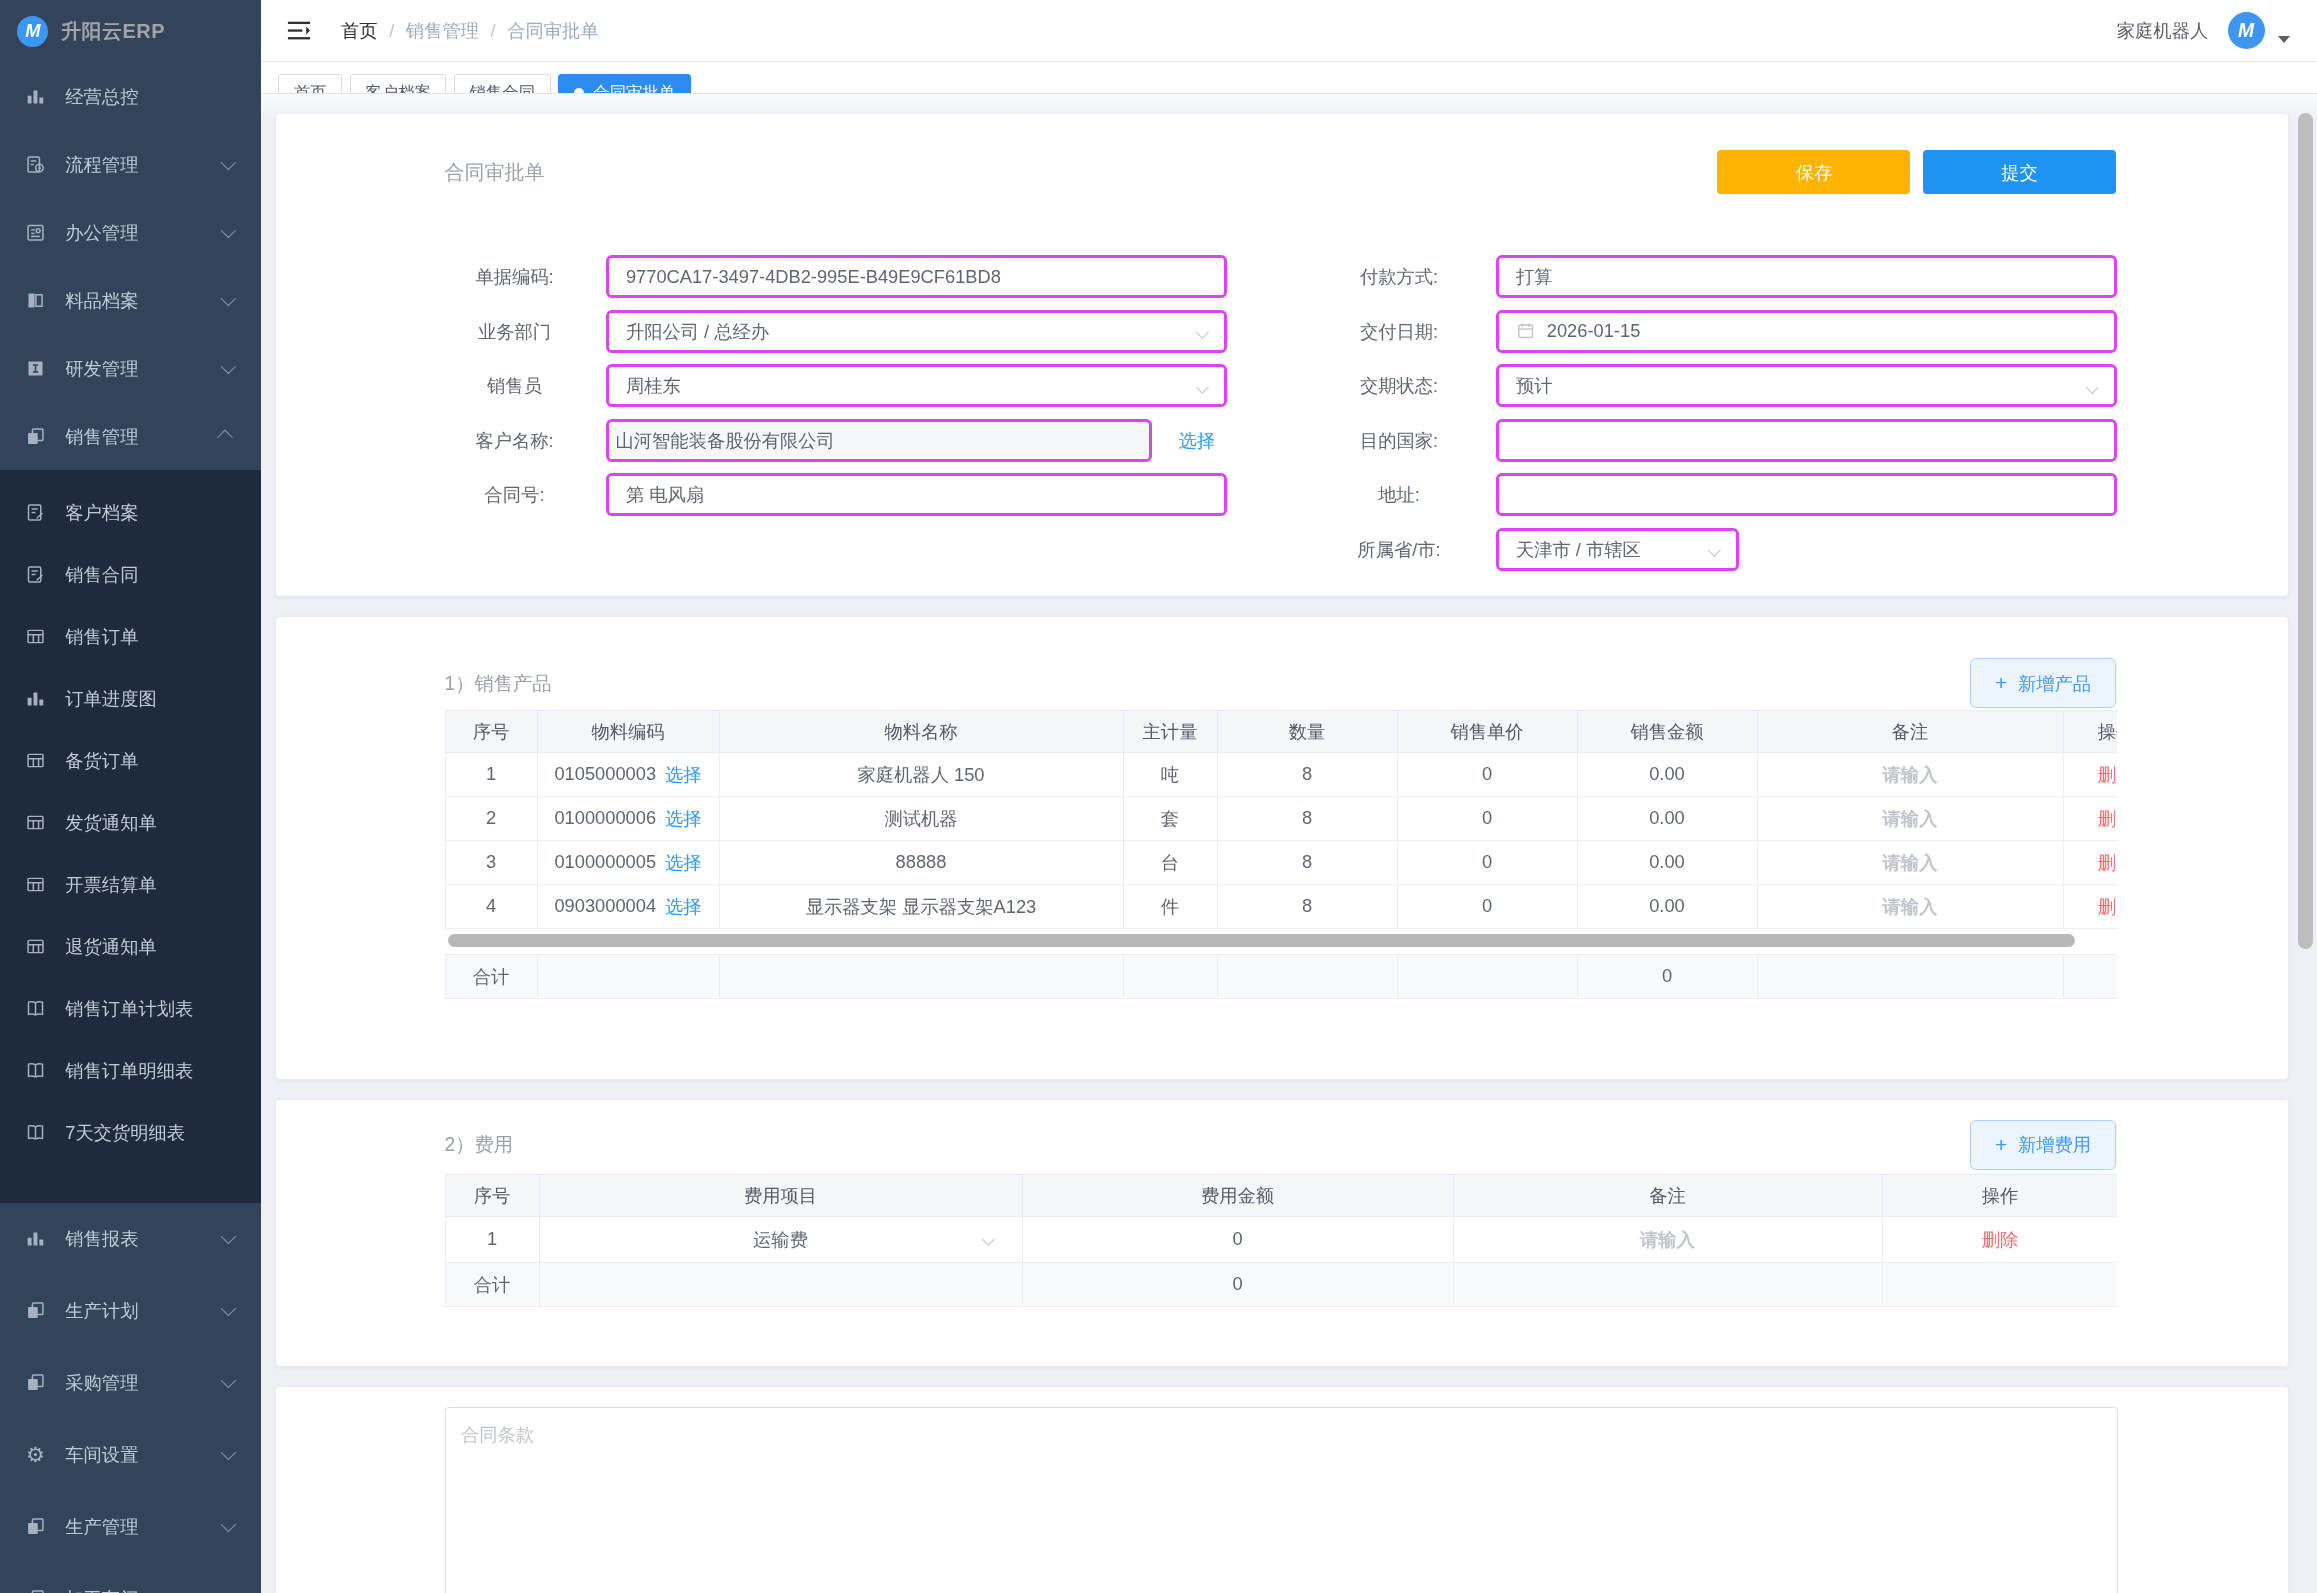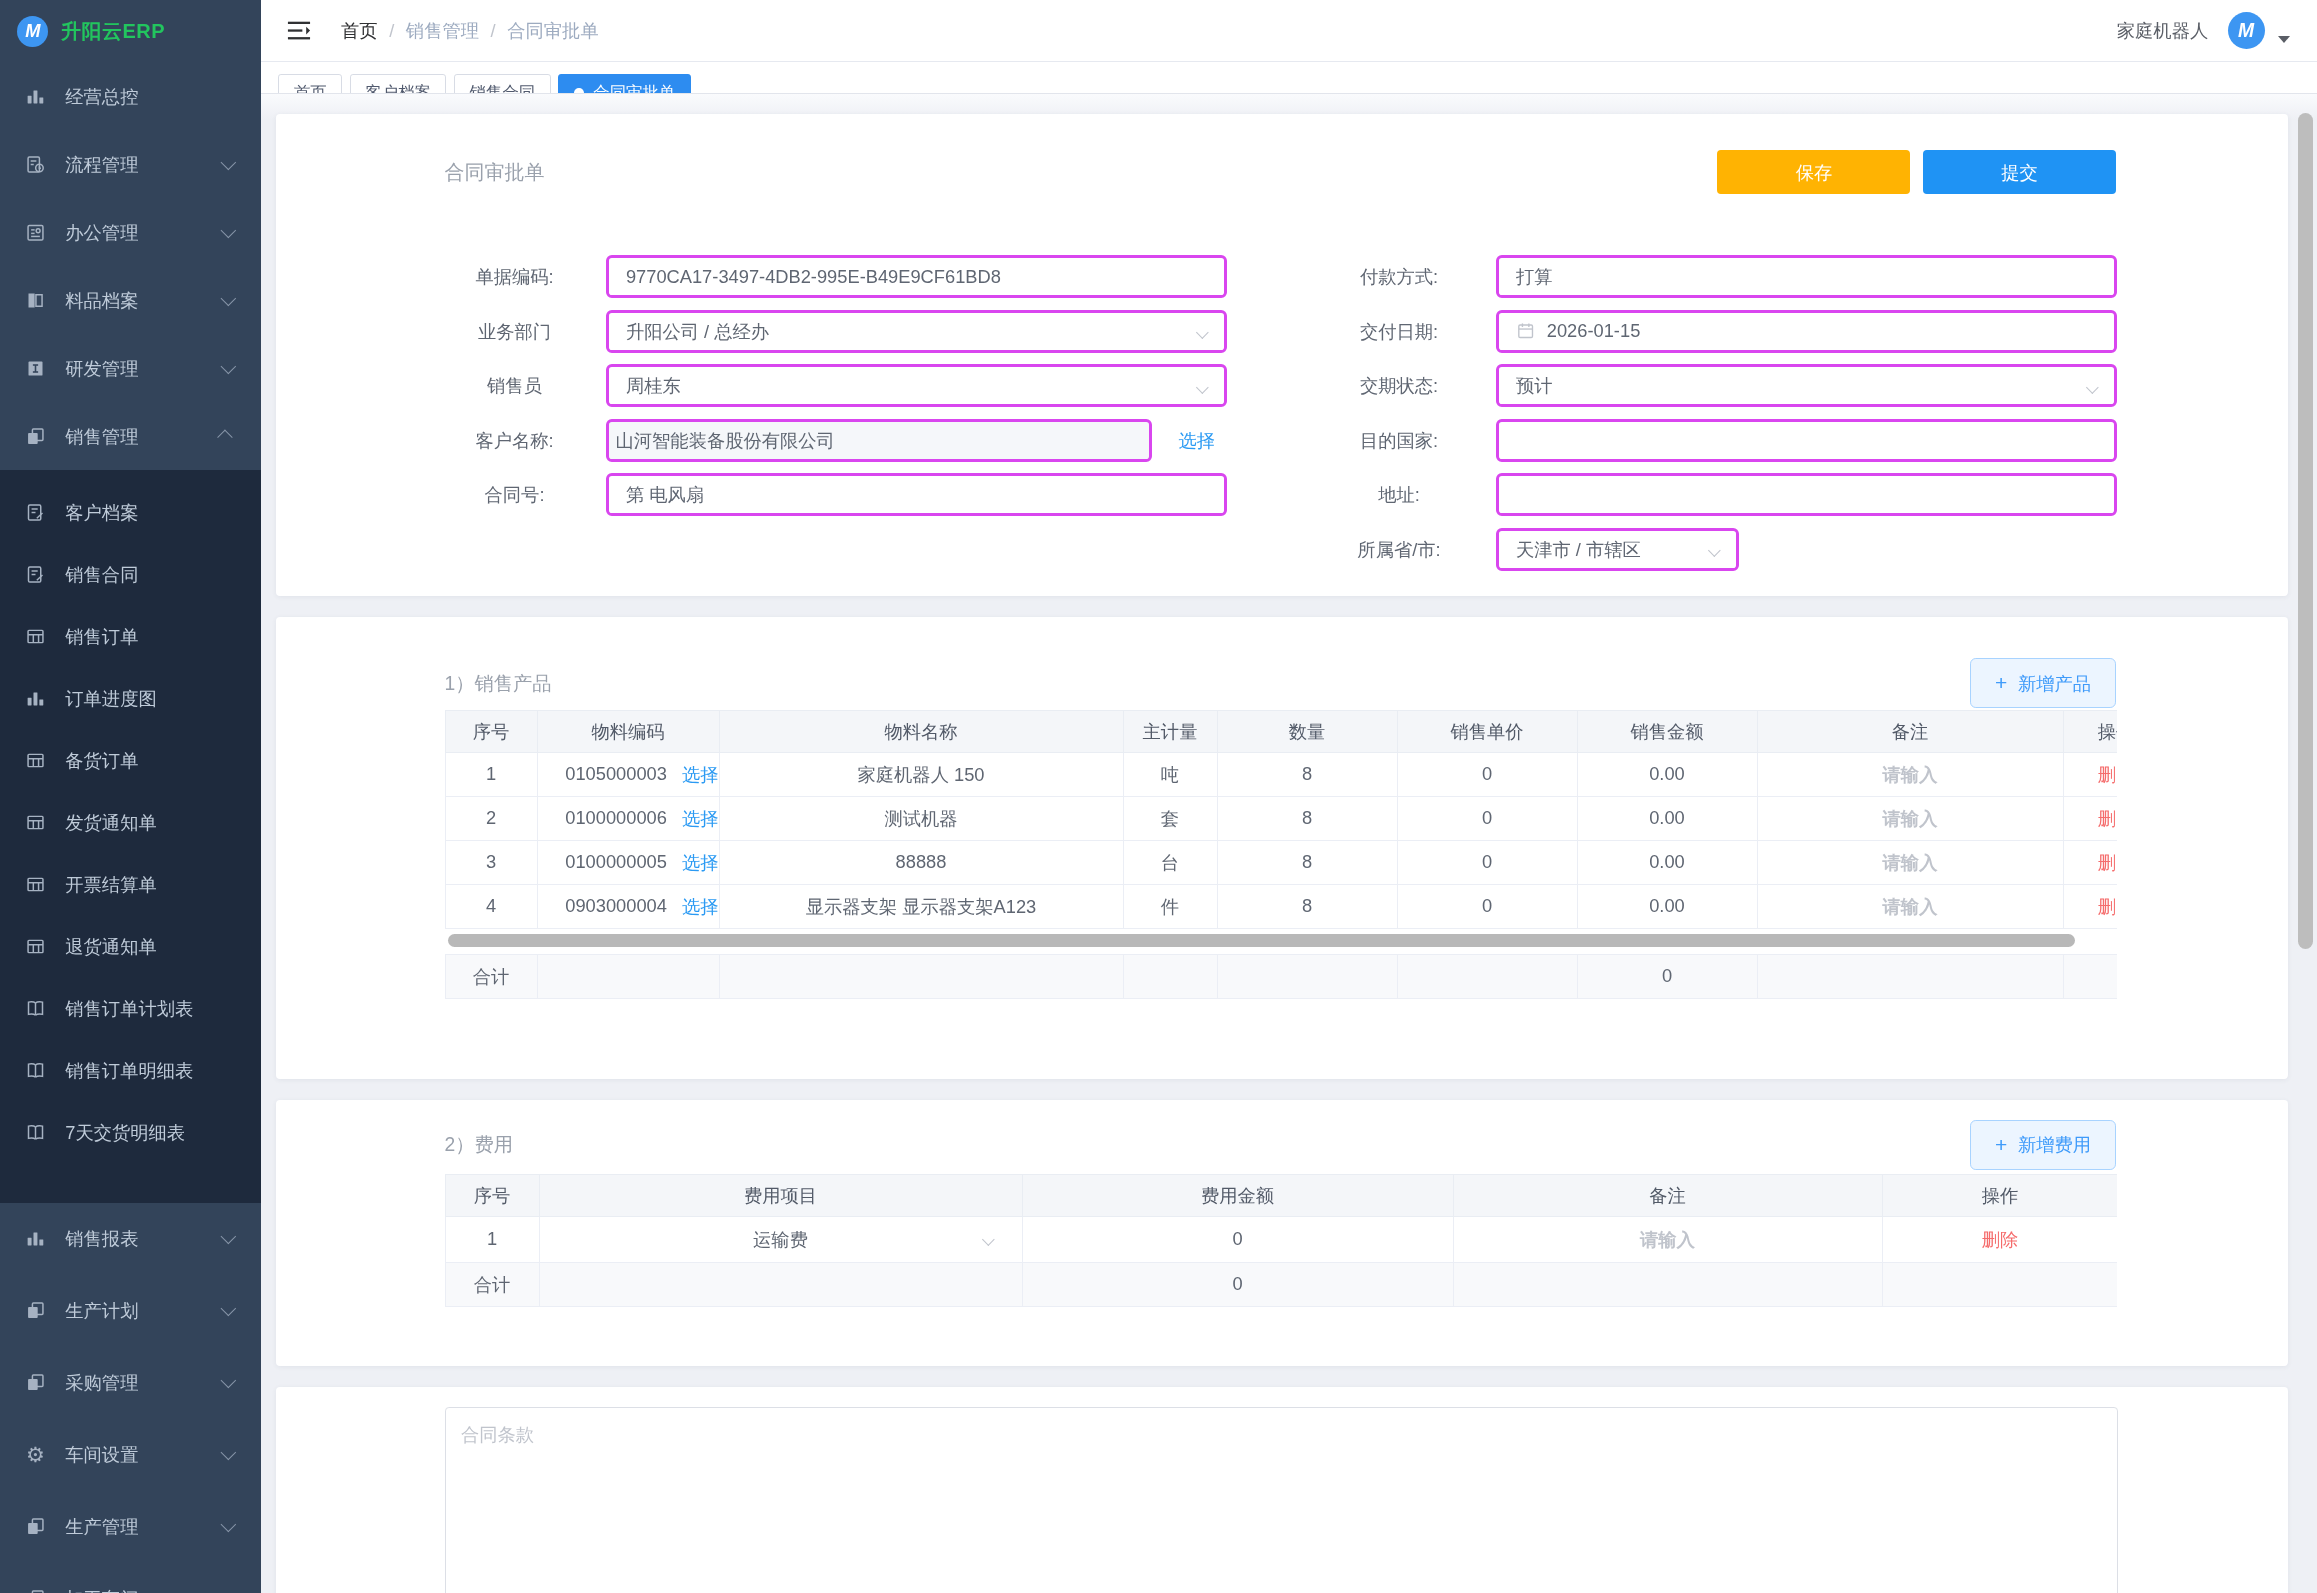--- a/index.html
+++ b/index.html
@@ -5,21 +5,21 @@
   * { margin:0; padding:0; box-sizing:border-box; }
   html,body { width:2317px; height:1593px; overflow:hidden;
     font-family:"Liberation Sans","DejaVu Sans",sans-serif; background:#eef0f5; }
   .app { display:flex; width:2317px; height:1593px; }
 
   
   .sidebar { width:261px; flex-shrink:0; background:#33445a; color:#bfcbd9; overflow:hidden; }
   .logo-row { height:62px; display:flex; align-items:center; padding-left:17.4px; gap:12.6px; }
   .logo-circle { width:31px; height:31px; border-radius:50%; background:#3d96f2; color:#fff;
     display:flex; align-items:center; justify-content:center; font-weight:bold; font-style:italic; font-size:18.3px; }
-  .logo-text { color:#22c55e; font-size:20px; font-weight:bold; letter-spacing:0.5px; }
+  .logo-text { color:#a3a3a3; font-size:20px; font-weight:bold; letter-spacing:0.5px; }
   .menu-item { height:68px; display:flex; align-items:center; padding:0 29px 0 25px; cursor:pointer; font-size:18.3px; }
   .menu-item .mi { width:21px; height:21px; color:#a6b2c2; flex-shrink:0; display:flex; align-items:center; justify-content:center; }
   .menu-item .mi svg { width:21px; height:21px; }
   .menu-item .lbl { margin-left:19.3px; flex:1; white-space:nowrap; }
   .chev { width:10.6px; height:10.6px; border-right:1.9px solid #8795a8; border-bottom:1.9px solid #8795a8;
     transform:rotate(45deg) translateY(-2.9px); flex-shrink:0; }
   .chev.up { transform:rotate(225deg) translateY(-1.9px); }
   .submenu { background:#1e2a3d; padding:11.6px 0 39px 0; }
   .submenu .menu-item { height:62px; }
   .uicon { font-size:21px; line-height:21px; color:#a6b2c2; }
@@ -89,21 +89,21 @@
   .btn-add .plus { font-size:21px; font-weight:normal; }
 
   .table-wrap { overflow:hidden; width:1672px; }
   table { border-collapse:collapse; table-layout:fixed; font-size:18.3px; color:#5f6672; }
   th { background:#f4f6f9; font-weight:normal; color:#525a68; height:42px;
     border:1px solid #e9edf3; text-align:center; }
   td { height:44px; border:1px solid #ebeef5; text-align:center; background:#fff; }
   tr.total td { background:#f8f9fb; }
   .t-products { width:1722px; }
   .t-fees { width:1671px; }
-  .cell-code { display:flex; align-items:center; justify-content:flex-end; gap:15px; }
+  .cell-code { display:flex; align-items:center; justify-content:center; gap:9px; }
   .placeholder { color:#c0c4cc;font-weight:bold; }
   .danger { color:#f56c6c; cursor:pointer; }
   .sel-cell { position:relative; }
   .sel-cell .sel-chev { position:absolute; right:29px; top:18.3px; width:8.7px; height:8.7px;
     border-right:1.5px solid #c0c4cc; border-bottom:1.5px solid #c0c4cc; transform:rotate(45deg); }
 
   .hscroll { height:23px; display:flex; align-items:center; }
   .hthumb { height:13.5px; width:1627px; margin-left:3.9px; border-radius:6.8px; background:#b8b8b8; cursor:pointer; }
 
   .card-products { height:462px; }

